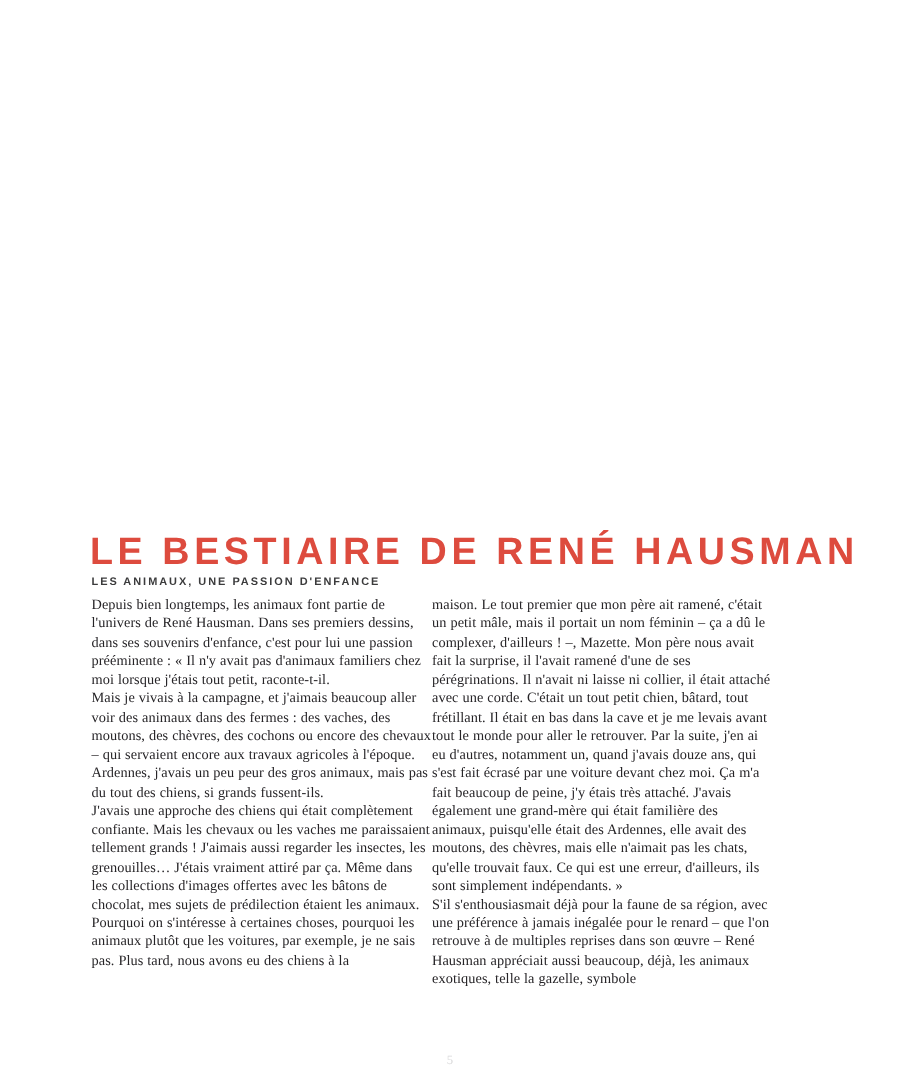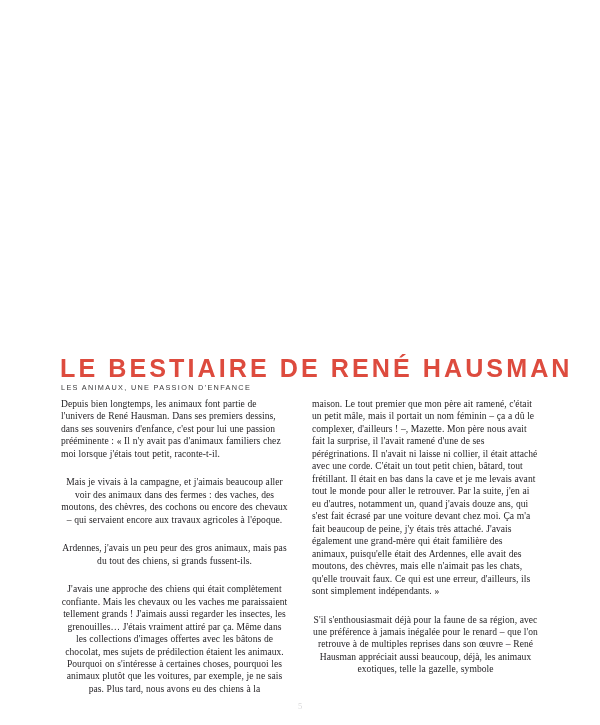--- a/index.html
+++ b/index.html
@@ -51,53 +51,51 @@
     transform-origin: left center;
   }
 
   
   #section-subtitle {
     position: absolute;
     left: 61px;
     top: 383px;
     color: #3b3b3c;
     font-family: "Liberation Sans", sans-serif;
-    font-weight: normal;
+    font-weight: bold;
     font-size: 7.3px;
     letter-spacing: 1.32px;
     line-height: 10px;
     white-space: nowrap;
     text-align: center;
   }
 
   
   #columns {
     position: absolute;
     left: 61px;
     top: 398px;
     width: 478px;
     display: flex;
-    gap: 24px;
   }
   .column {
     width: 227px;
   }
   .column p {
     margin: 0;
     color: #262427;
     font-family: "Liberation Serif", serif;
     font-size: 9.55px;
     line-height: 12.47px;
     text-align: left;
     letter-spacing: 0.005em;
     word-spacing: 0.02em;
   }
   .column p + p {
-    margin-top: 16px;
-    text-align: center;
+    margin-top: 0;
   }
 
   
   #page-number {
     position: absolute;
     left: 0;
     top: 700px;
     width: 600px;
     text-align: center;
     color: #d9d9da;

